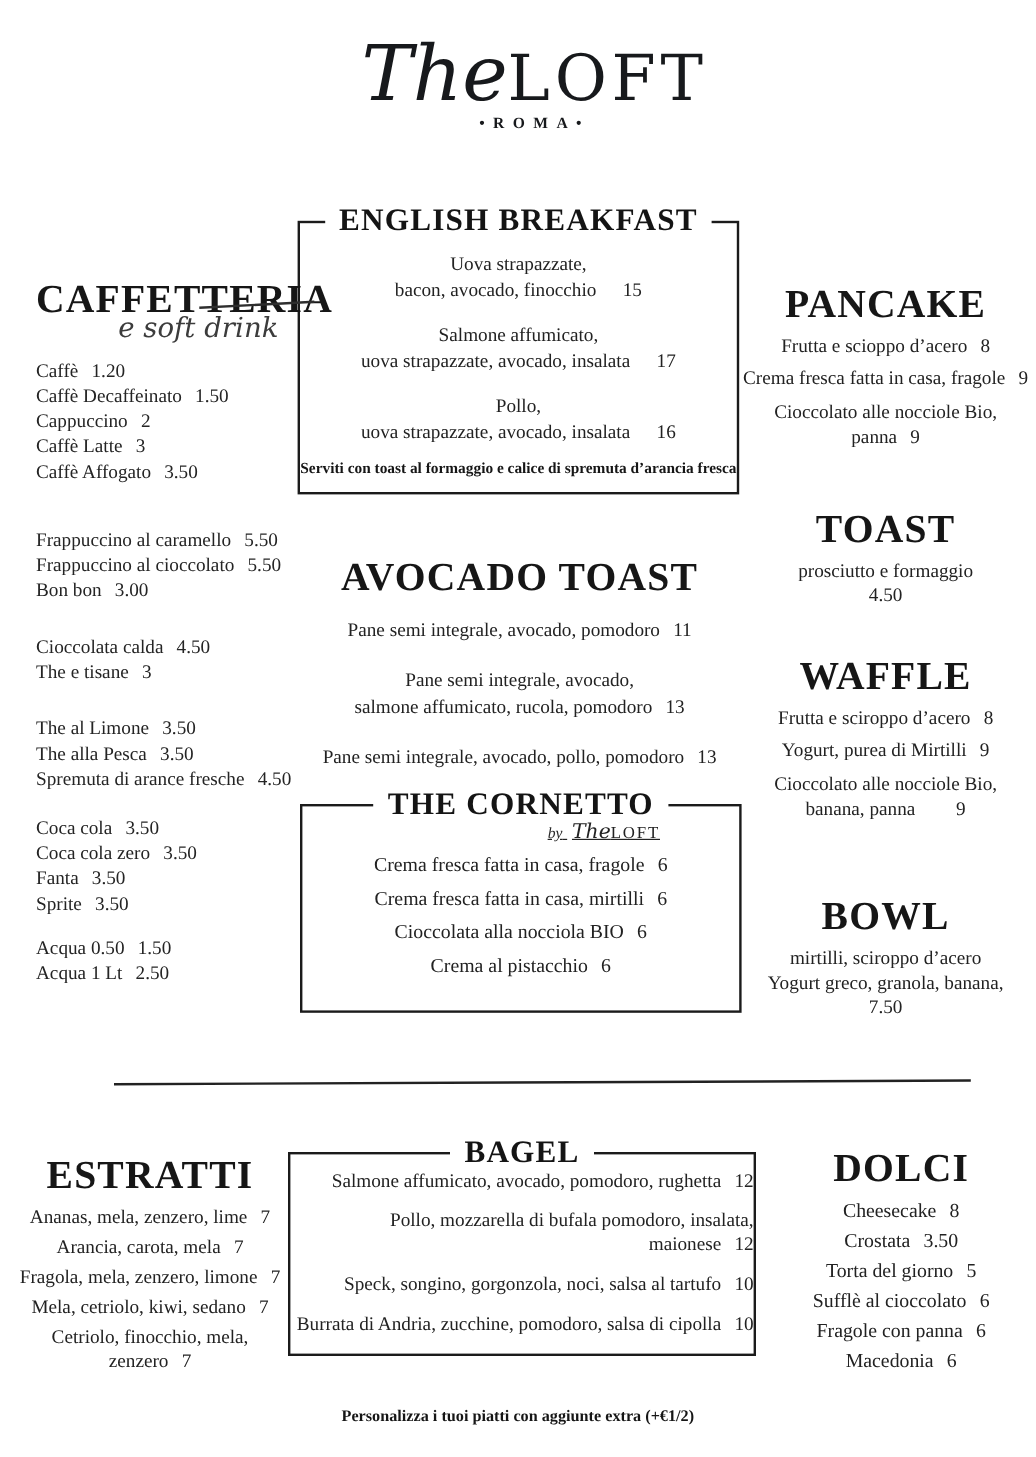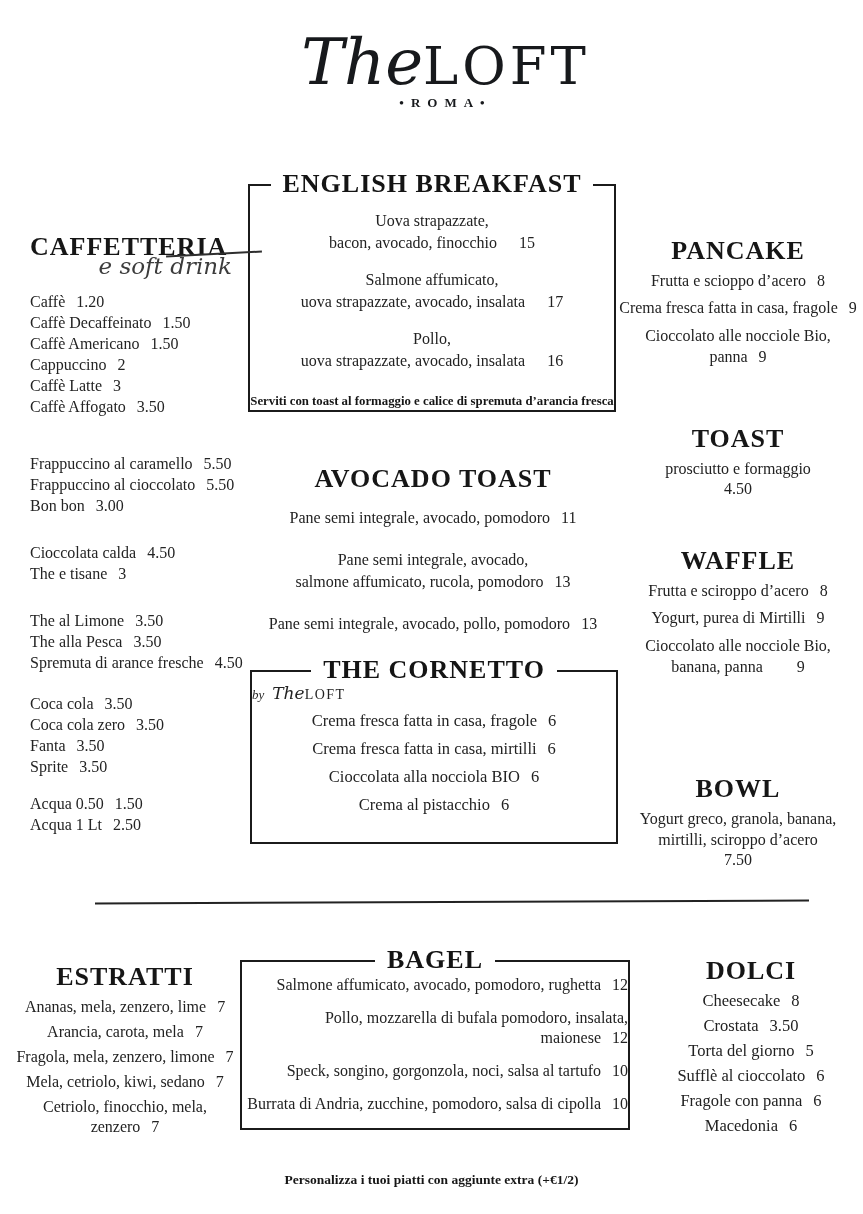--- a/index.html
+++ b/index.html
@@ -7,62 +7,62 @@
     width:863px;height:1214px;position:relative;background:#fff;
     font-family:"Liberation Serif", serif;color:#222;overflow:hidden;
   }
   
   #logo{position:absolute;top:30px;left:0;width:100%;text-align:center;}
   .logo-inner{display:inline-block;margin-left:28px;}
   .logo-script{font-family:"DejaVu Serif", serif;font-style:italic;font-size:64px;line-height:1;color:#17191c;}
   .logo-name{font-family:"DejaVu Serif", serif;font-size:53px;letter-spacing:4px;line-height:1;color:#17191c;}
   .logo-roma{font-size:13px;letter-spacing:7px;font-weight:bold;color:#17191c;margin-top:1px;text-align:center;}
   
-  .sec-title{font-size:26px;font-weight:bold;letter-spacing:1px;color:#161616;margin:0;line-height:1.15;}
+  .sec-title{font-size:33px;font-weight:bold;letter-spacing:1px;color:#161616;margin:0;line-height:1.15;}
   .item{font-size:16px;line-height:21px;color:#242424;}
   .price{margin-left:11px;}
   .box{position:absolute;border:2px solid #1b1b1b;background:#fff;box-sizing:border-box;}
   .box-title-wrap{position:absolute;top:-17px;left:0;right:0;text-align:center;}
   .box-title{display:inline-block;background:#fff;padding:0 12px;font-size:26px;font-weight:bold;letter-spacing:1px;color:#141414;}
   .center{text-align:center;}
   
   #eb{left:248px;top:184px;width:368px;height:228px;}
   .eb-items{padding-top:24px;text-align:center;}
   .eb-item{margin-bottom:15px;}
   .eb-item div{font-size:16px;line-height:22px;}
   .eb-item .price{margin-left:22px;}
-  .eb-note{position:absolute;bottom:1px;left:0;right:0;text-align:center;font-weight:bold;font-size:12.8px;color:#161616;}
+  .eb-note{position:absolute;bottom:12px;left:0;right:0;text-align:center;font-weight:bold;font-size:12.8px;color:#161616;}
   
   #caffetteria{position:absolute;left:30px;top:232px;width:218px;}
   .caf-header{position:relative;}
   .caf-sub{font-family:"DejaVu Serif", serif;font-style:italic;font-size:23px;color:#3c3c3c;text-align:right;margin-top:-9px;padding-right:16px;}
   .caf-flourish{position:absolute;top:21px;right:-14px;width:96px;height:2px;background:#2e2e2e;transform:rotate(-3deg);}
   .grp{margin-top:26px;}
   .grp.first{margin-top:12px;}
   .grp.g2{margin-top:36px;}
   .grp.g5{margin-top:20px;}
   .grp.g6{margin-top:16px;}
   
   #avocado{position:absolute;left:248px;top:464px;width:370px;text-align:center;}
   .av-item{font-size:16px;line-height:22px;margin-top:13px;}
   .av-item.two{margin-top:20px;}
   
   #cornetto{left:250px;top:670px;width:368px;height:174px;}
-  .byline{text-align:left;padding-right:66px;margin-top:13px;line-height:1;}
+  .byline{text-align:right;padding-right:66px;margin-top:13px;line-height:1;text-decoration:underline;}
   .by{font-style:italic;font-size:13px;color:#2b2b2b;}
   .byscript{font-family:"DejaVu Serif", serif;font-style:italic;font-size:17px;color:#222;margin-left:4px;}
   .byname{font-size:14px;letter-spacing:1.5px;color:#222;}
   .cor-items{text-align:center;margin-top:9px;}
   .cor-item{font-size:16.5px;line-height:20px;margin-bottom:8px;}
   
   .rc{position:absolute;left:618px;width:240px;text-align:center;}
   #pancake{top:236px;}
   #toast{top:424px;}
   #waffle{top:546px;}
-  #bowl{top:774px;}
+  #bowl{top:746px;}
   .rc-item{font-size:16px;line-height:21px;margin-top:6.5px;}
   .rc-item.firstgap{margin-top:4px;}
   .price-line{font-size:16px;line-height:20px;}
   .waf-price{margin-left:34px;}
   
   #divider{position:absolute;left:95px;top:901px;width:714px;height:2px;background:#222;transform:rotate(-0.25deg);}
   
   #estratti{position:absolute;left:12px;top:962px;width:226px;text-align:center;}
   .es-item{font-size:16px;line-height:20px;margin-top:5px;}
   #bagel{left:240px;top:960px;width:390px;height:170px;}
@@ -106,21 +106,20 @@
 
 <section id="caffetteria">
   <div class="caf-header">
     <h2 class="sec-title">CAFFETTERIA</h2>
     <div class="caf-flourish"></div>
     <div class="caf-sub">e soft drink</div>
   </div>
   <div class="grp first">
     <div class="item"><span>Caffè</span><span class="price">1.20</span></div>
     <div class="item"><span>Caffè Decaffeinato</span><span class="price">1.50</span></div>
-    <div class="item"><span>Caffè Americano</span><span class="price">1.50</span></div>
     <div class="item"><span>Cappuccino</span><span class="price">2</span></div>
     <div class="item"><span>Caffè Latte</span><span class="price">3</span></div>
     <div class="item"><span>Caffè Affogato</span><span class="price">3.50</span></div>
   </div>
   <div class="grp g2">
     <div class="item"><span>Frappuccino al caramello</span><span class="price">5.50</span></div>
     <div class="item"><span>Frappuccino al cioccolato</span><span class="price">5.50</span></div>
     <div class="item"><span>Bon bon</span><span class="price">3.00</span></div>
   </div>
   <div class="grp">
@@ -191,22 +190,22 @@
   <div class="rc-item"><span>Yogurt, purea di Mirtilli</span><span class="price">9</span></div>
   <div class="rc-item">
     <div>Cioccolato alle nocciole Bio,</div>
     <div><span>banana, panna</span><span class="price waf-price">9</span></div>
   </div>
 </section>
 
 <section id="bowl" class="rc">
   <h2 class="sec-title">BOWL</h2>
   <div class="rc-item firstgap">
+    <div>mirtilli, sciroppo d’acero</div>
     <div>Yogurt greco, granola, banana,</div>
-    <div>mirtilli, sciroppo d’acero</div>
     <div class="price-line">7.50</div>
   </div>
 </section>
 
 <div id="divider"></div>
 
 <section id="estratti">
   <h2 class="sec-title">ESTRATTI</h2>
   <div class="es-item firstgap"><span>Ananas, mela, zenzero, lime</span><span class="price">7</span></div>
   <div class="es-item"><span>Arancia, carota, mela</span><span class="price">7</span></div>

